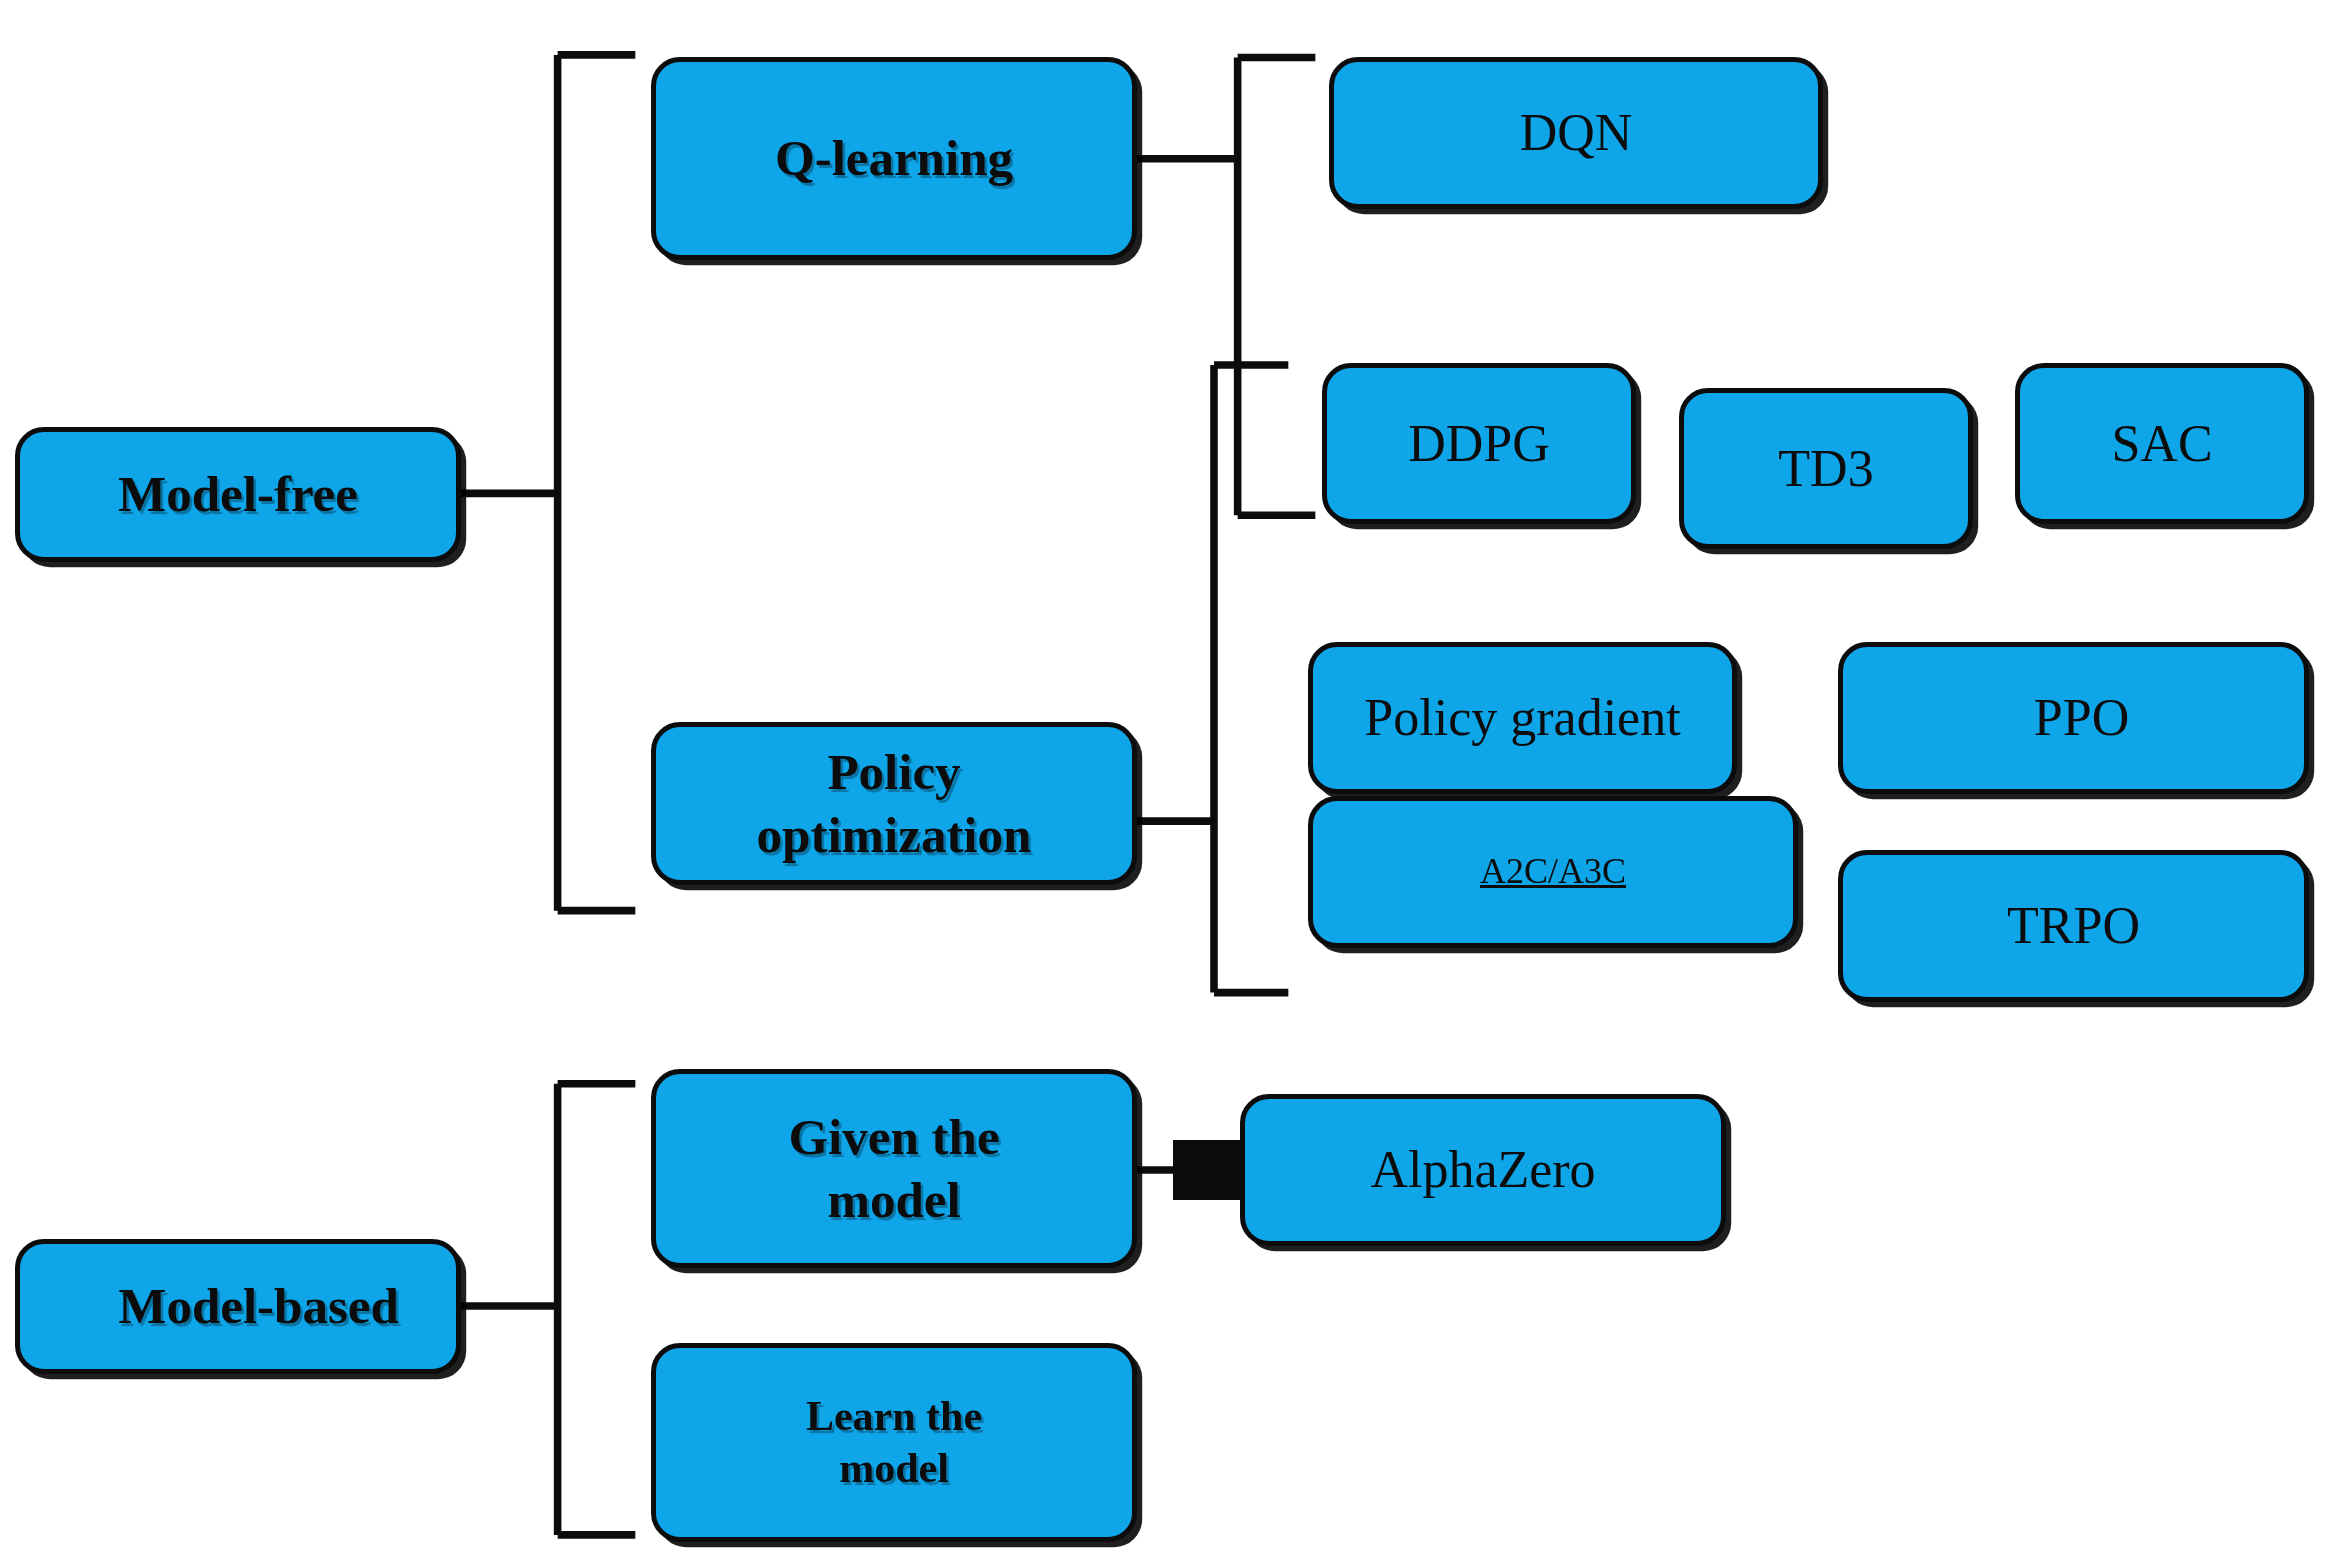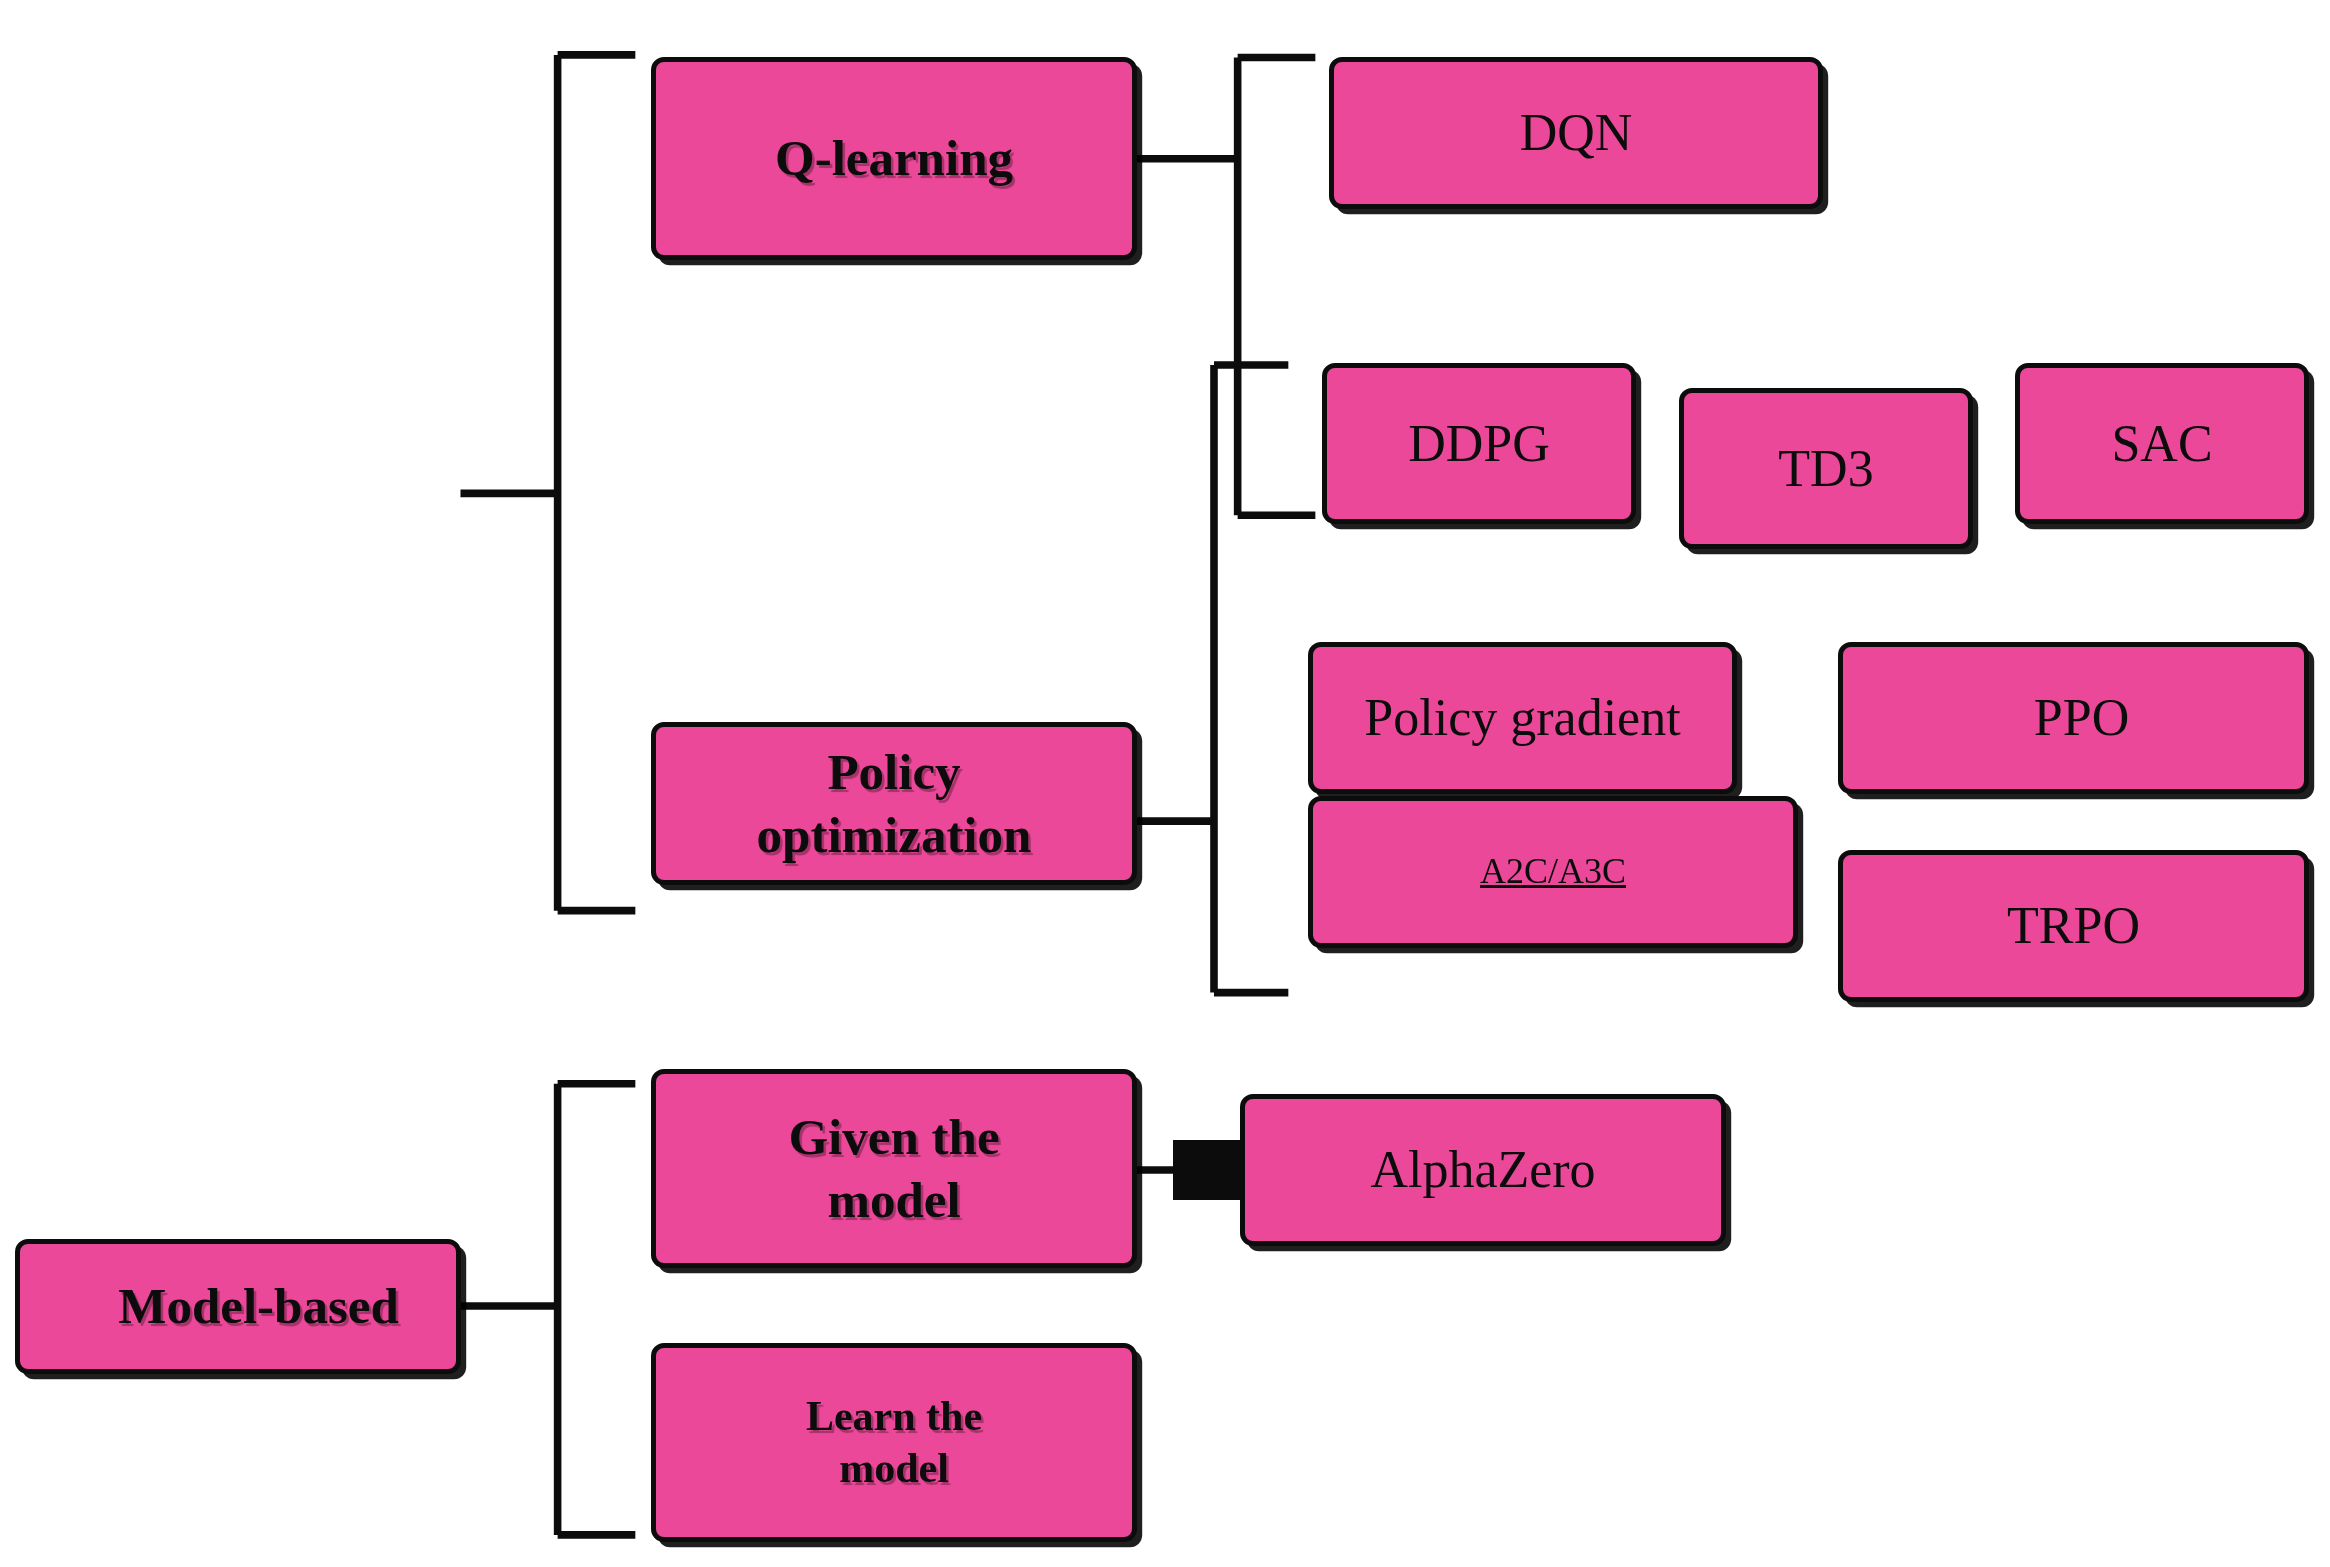--- a/index.html
+++ b/index.html
@@ -11,23 +11,23 @@
     position: relative;
     width: 2330px;
     height: 1567px;
     background: #ffffff;
     font-family: "Liberation Serif", "DejaVu Serif", serif;
     overflow: hidden;
   }
   .node {
     position: absolute;
     box-sizing: border-box;
-    background: #ec4899;
+    background: #0ea5e9;
     border: 5px solid #0c0c0c;
-    border-radius: 13px;
+    border-radius: 29px;
     display: flex;
     align-items: center;
     justify-content: center;
     text-align: center;
     color: #0c0c0c;
     line-height: 1.22;
     box-shadow: 6px 6px 0 -0.8px rgba(0,0,0,0.88);
   }
   .node .lbl {
     display: block;
@@ -100,20 +100,23 @@
       <path d="M 660 1283 L 660 1817"></path>
       <line x1="660" y1="1283" x2="752" y2="1283"></line>
       <line x1="660" y1="1817" x2="752" y2="1817"></line>
     </g>
 
     <g>
       <line x1="1345" y1="1385" x2="1462" y2="1385" marker-end="url(#arrowhead)"></line>
     </g>
   </svg>
 
+  <div class="node bold" style="left:15px; top:427px; width:446px; height:135px; font-size:51px;">
+    <span class="lbl">Model-free</span>
+  </div>
 
   <div class="node bold" style="left:15px; top:1239px; width:446px; height:135px; font-size:51px;padding-left:41px;">
     <span class="lbl">Model-based</span>
   </div>
 
   <div class="node bold" style="left:651px; top:57px; width:486px; height:203px; font-size:51px;">
     <span class="lbl">Q-learning</span>
   </div>
 
   <div class="node bold" style="left:651px; top:722px; width:486px; height:163px; font-size:51px;">

